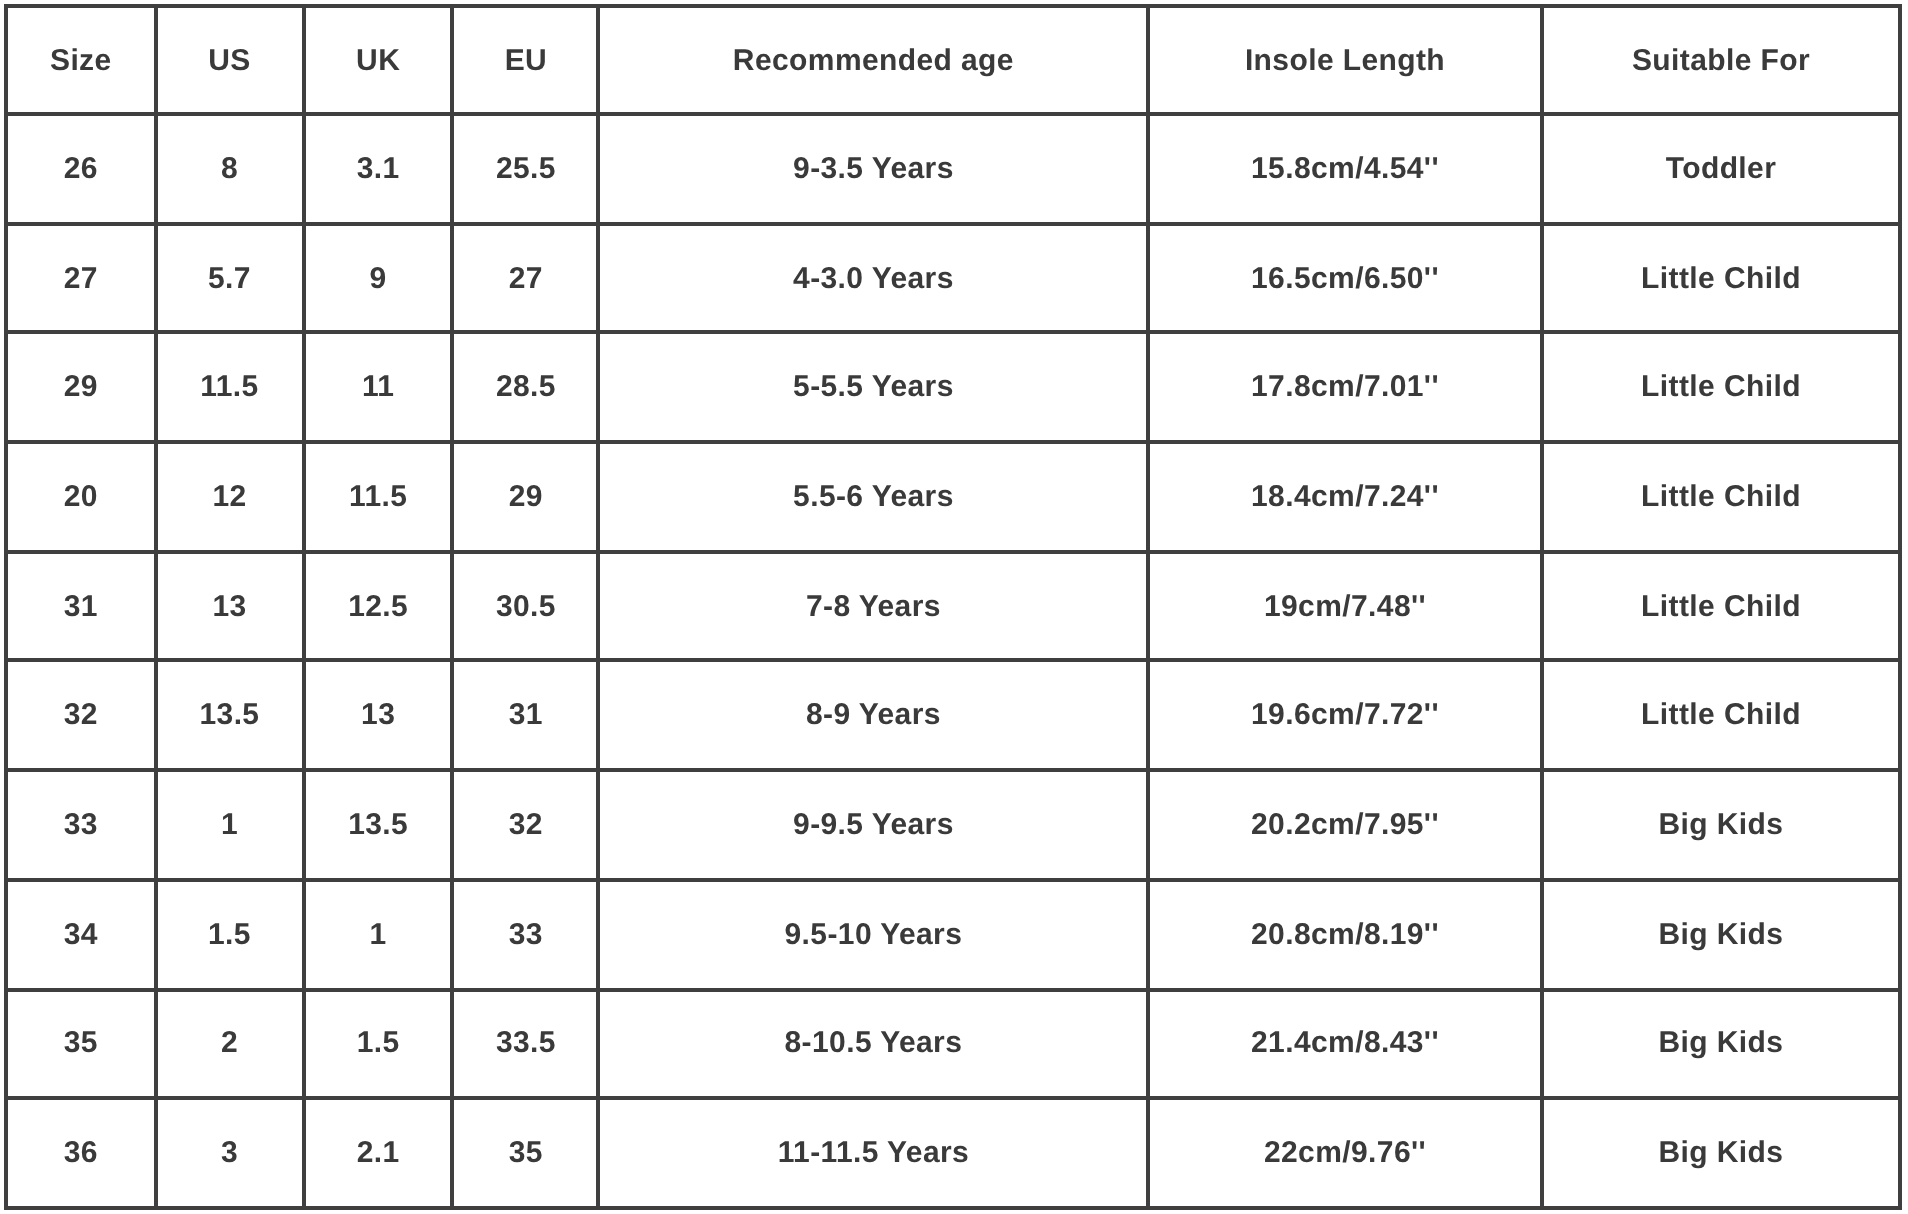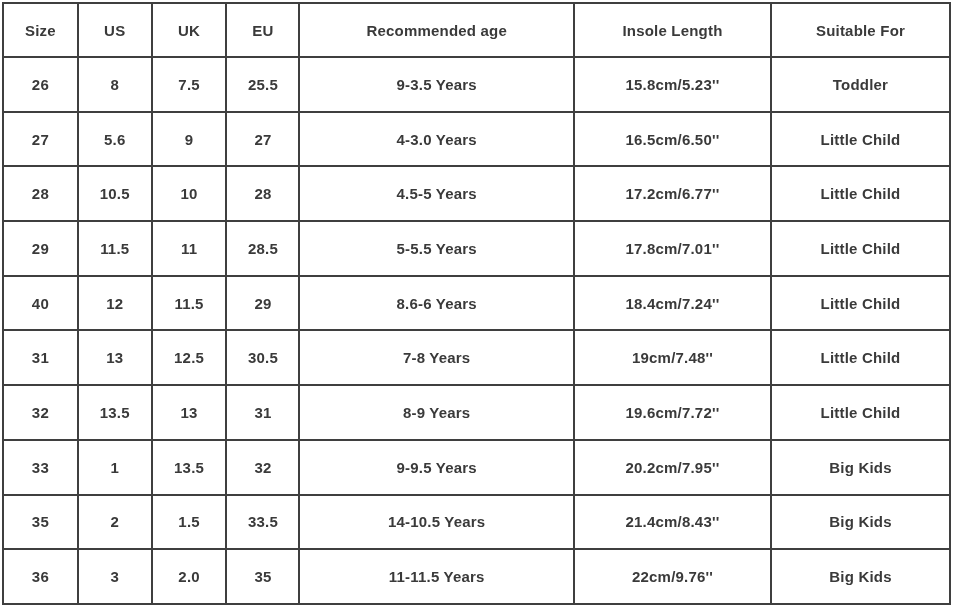--- a/index.html
+++ b/index.html
@@ -65,59 +65,50 @@
           <th>EU</th>
           <th>Recommended age</th>
           <th>Insole Length</th>
           <th>Suitable For</th>
         </tr>
     </thead>
     <tbody>
         <tr>
           <td>26</td>
           <td>8</td>
-          <td>7.5</td>
+          <td>3.1</td>
           <td>25.5</td>
           <td>9-3.5 Years</td>
-          <td>15.8cm/5.23''</td>
+          <td>15.8cm/4.54''</td>
           <td>Toddler</td>
         </tr>
         <tr>
           <td>27</td>
-          <td>5.6</td>
+          <td>5.7</td>
           <td>9</td>
           <td>27</td>
           <td>4-3.0 Years</td>
           <td>16.5cm/6.50''</td>
-          <td>Little Child</td>
-        </tr>
-        <tr>
-          <td>28</td>
-          <td>10.5</td>
-          <td>10</td>
-          <td>28</td>
-          <td>4.5-5 Years</td>
-          <td>17.2cm/6.77''</td>
           <td>Little Child</td>
         </tr>
         <tr>
           <td>29</td>
           <td>11.5</td>
           <td>11</td>
           <td>28.5</td>
           <td>5-5.5 Years</td>
           <td>17.8cm/7.01''</td>
           <td>Little Child</td>
         </tr>
         <tr>
-          <td>40</td>
+          <td>20</td>
           <td>12</td>
           <td>11.5</td>
           <td>29</td>
-          <td>8.6-6 Years</td>
+          <td>5.5-6 Years</td>
           <td>18.4cm/7.24''</td>
           <td>Little Child</td>
         </tr>
         <tr>
           <td>31</td>
           <td>13</td>
           <td>12.5</td>
           <td>30.5</td>
           <td>7-8 Years</td>
           <td>19cm/7.48''</td>
@@ -135,32 +126,41 @@
         <tr>
           <td>33</td>
           <td>1</td>
           <td>13.5</td>
           <td>32</td>
           <td>9-9.5 Years</td>
           <td>20.2cm/7.95''</td>
           <td>Big Kids</td>
         </tr>
         <tr>
+          <td>34</td>
+          <td>1.5</td>
+          <td>1</td>
+          <td>33</td>
+          <td>9.5-10 Years</td>
+          <td>20.8cm/8.19''</td>
+          <td>Big Kids</td>
+        </tr>
+        <tr>
           <td>35</td>
           <td>2</td>
           <td>1.5</td>
           <td>33.5</td>
-          <td>14-10.5 Years</td>
+          <td>8-10.5 Years</td>
           <td>21.4cm/8.43''</td>
           <td>Big Kids</td>
         </tr>
         <tr>
           <td>36</td>
           <td>3</td>
-          <td>2.0</td>
+          <td>2.1</td>
           <td>35</td>
           <td>11-11.5 Years</td>
           <td>22cm/9.76''</td>
           <td>Big Kids</td>
         </tr>
       </tbody>
   </table>
 </div>
 
 </body></html>

